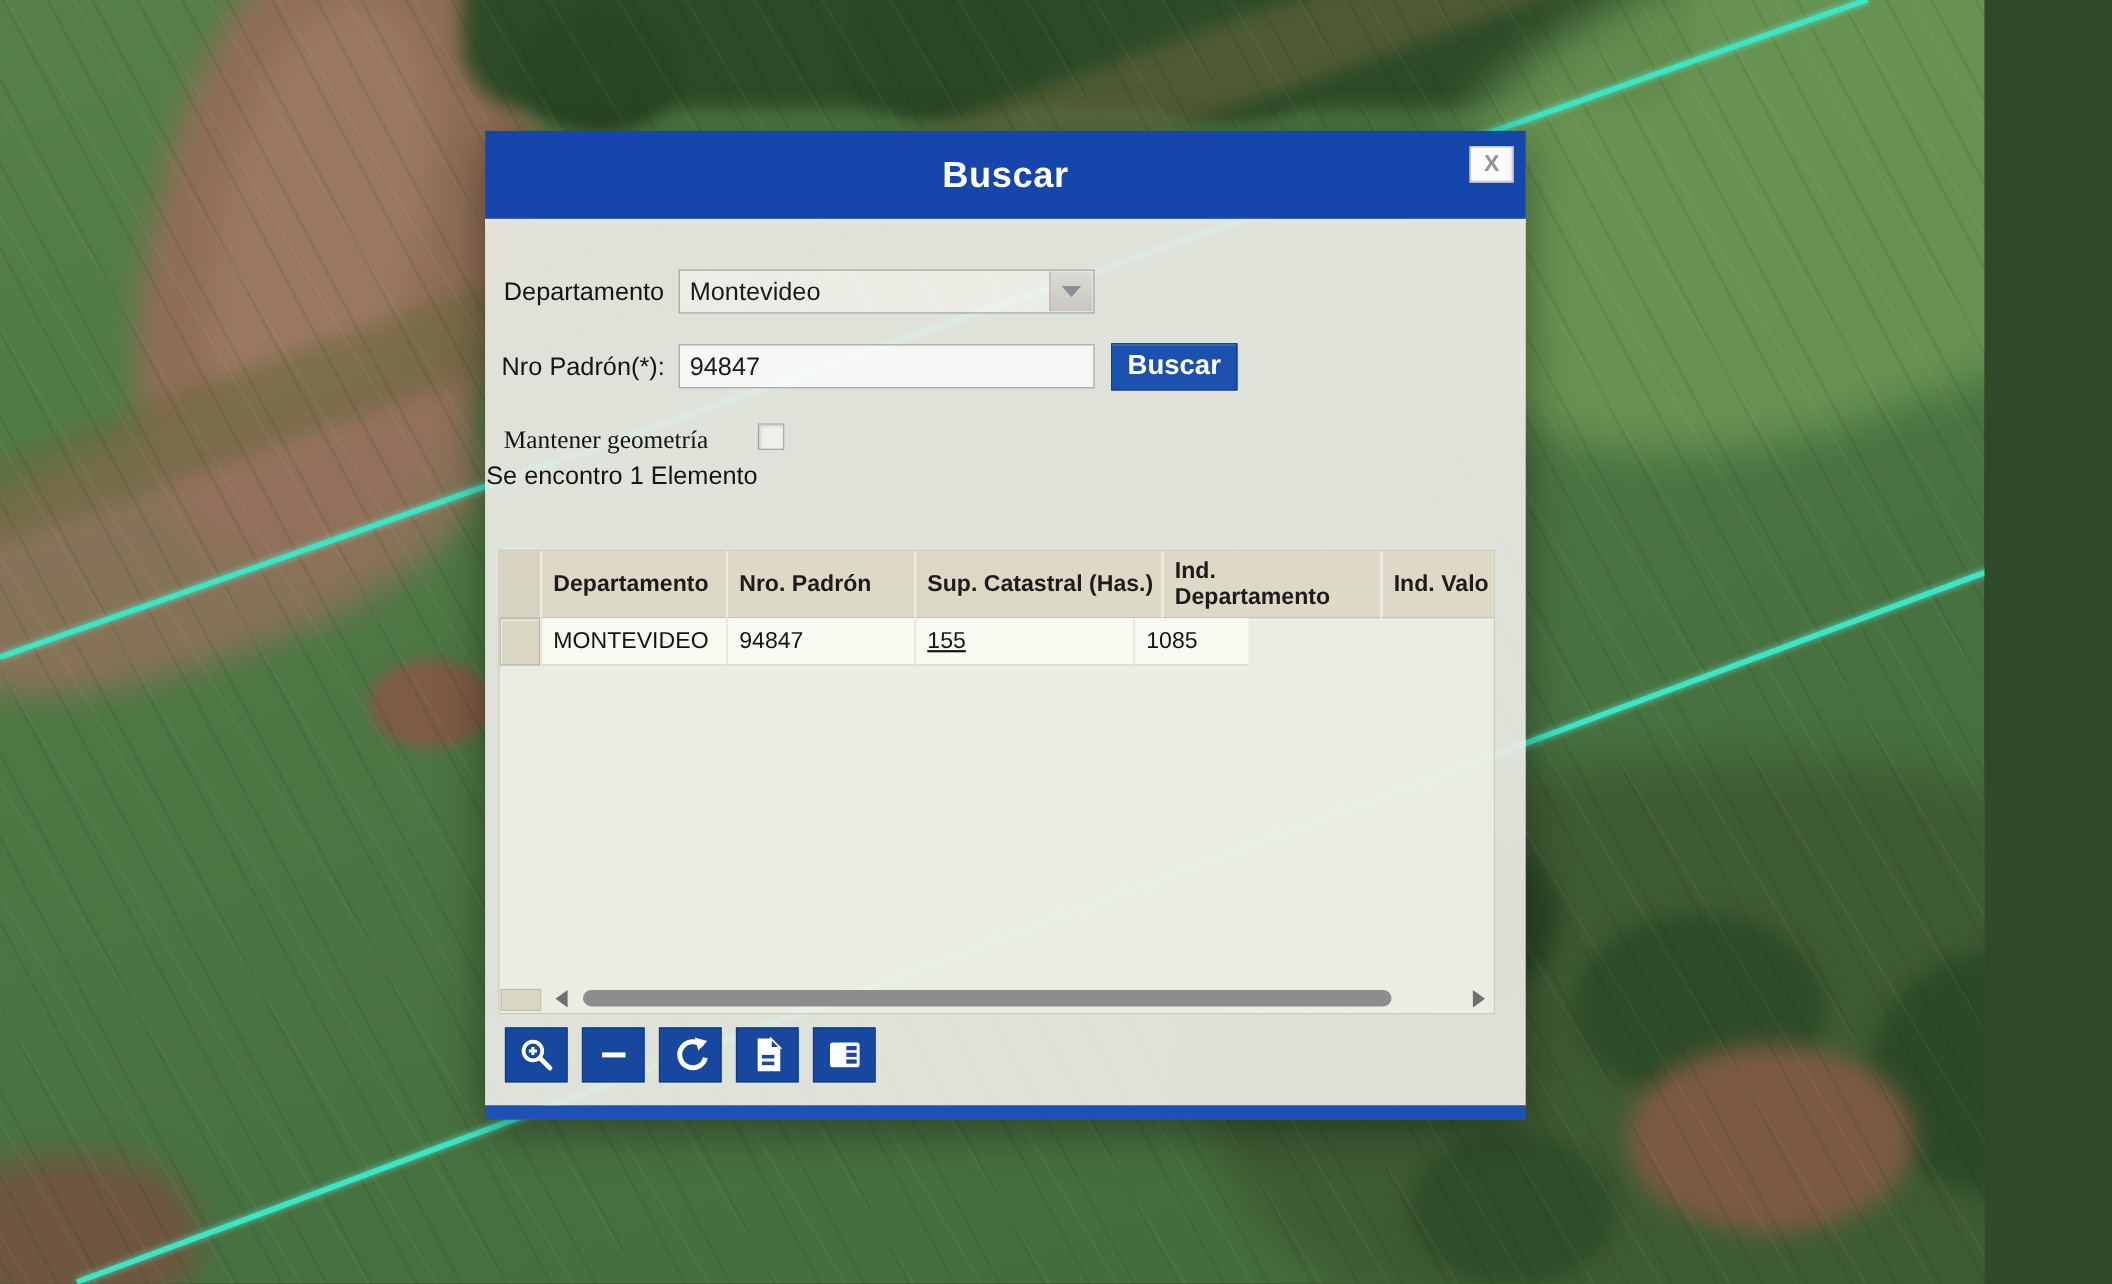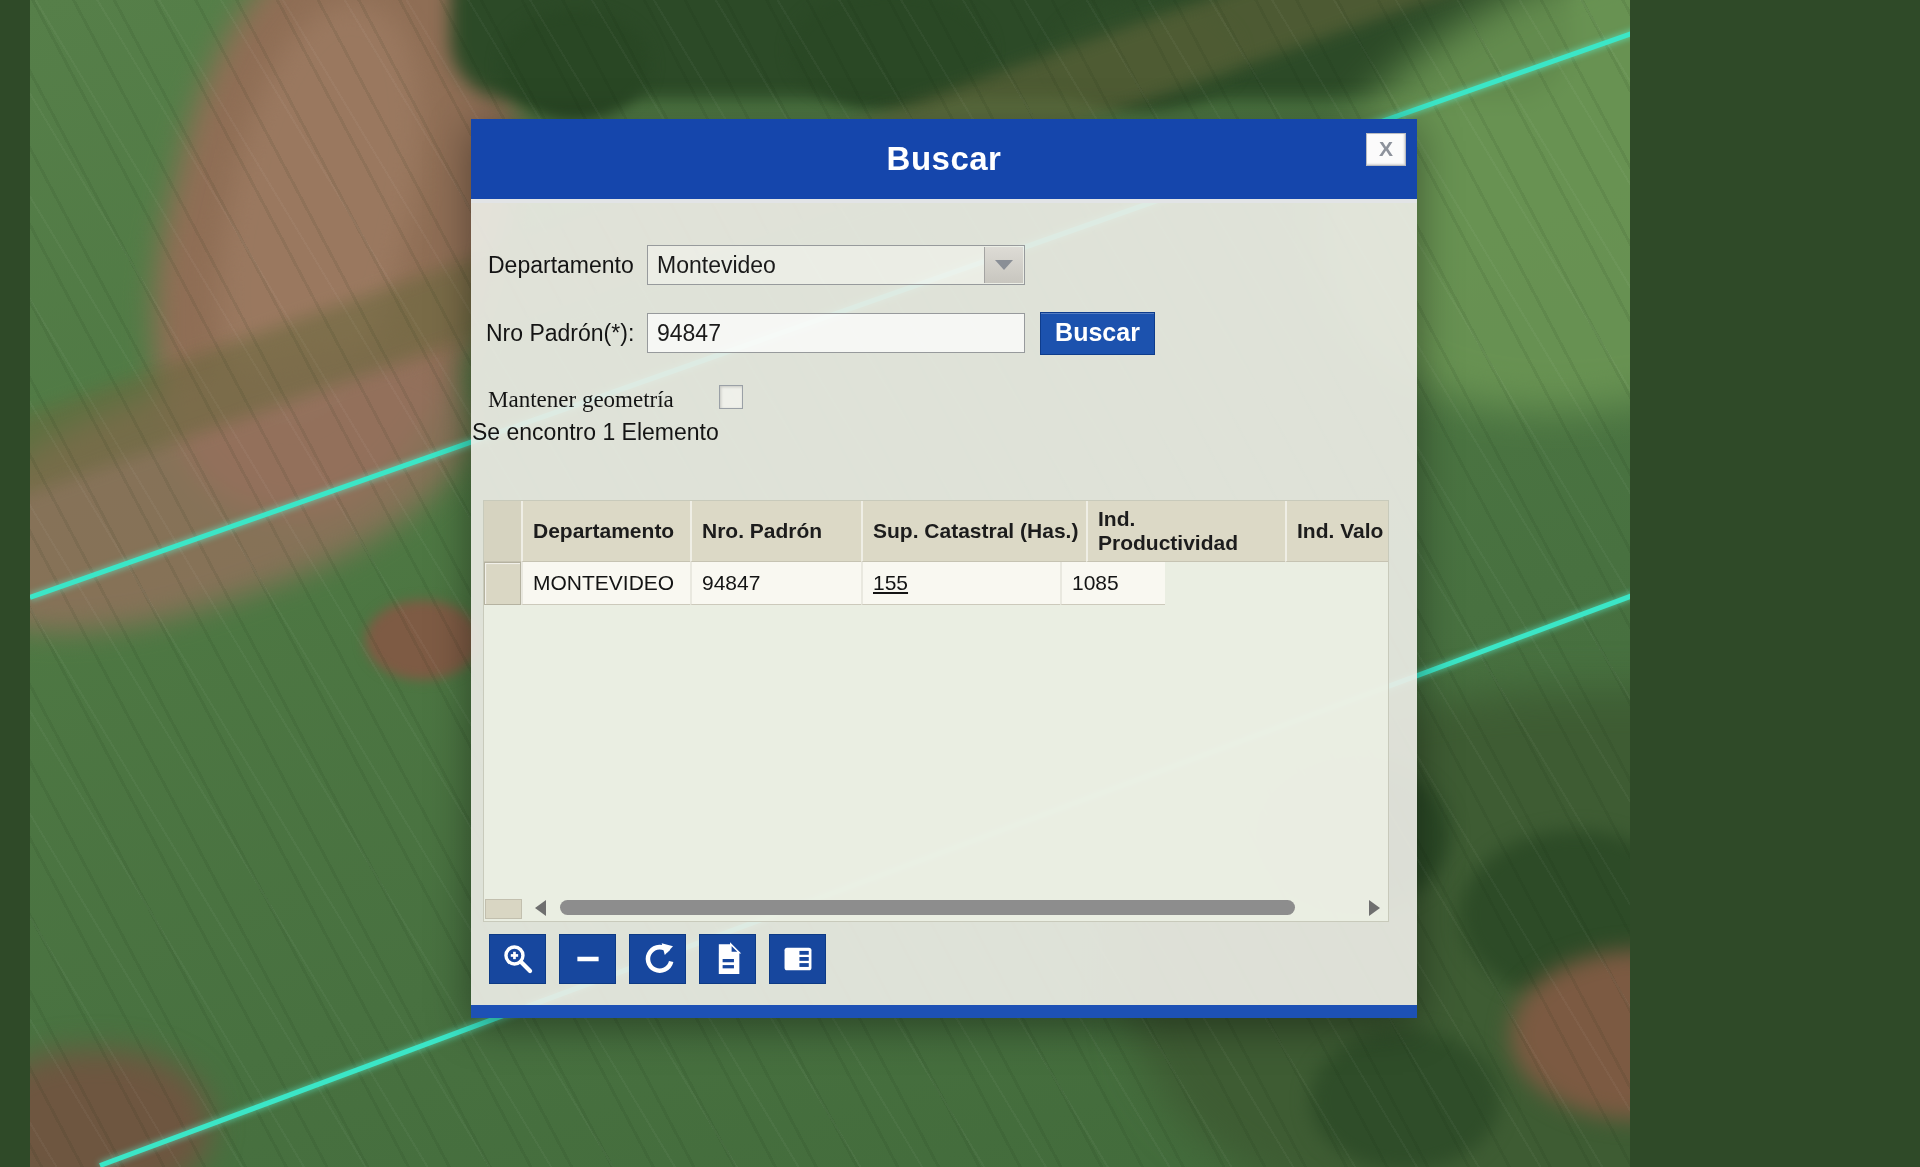--- a/index.html
+++ b/index.html
@@ -1,17 +1,17 @@
 <!DOCTYPE html>
 <html><head>
 <meta charset="utf-8">
 <style>
   html,body{margin:0;padding:0;background:#2f4a28;}
-  .stage{position:relative;width:1600px;height:1167px;overflow:hidden;
-         font-family:"Liberation Sans","DejaVu Sans",sans-serif;margin-left:30px;}
+  .stage{position:relative;width:1804px;height:1167px;overflow:hidden;
+         font-family:"Liberation Sans","DejaVu Sans",sans-serif;}
 
   
   .map{position:absolute;inset:0;
        background:linear-gradient(160deg,#567f49 0%,#4e7843 35%,#487140 65%,#416a3a 100%);}
   .map-tex{position:absolute;inset:-100px;
        background:
          repeating-linear-gradient(62deg,rgba(15,35,10,.08) 0 3px,transparent 3px 36px),
          repeating-linear-gradient(59deg,rgba(255,255,255,.035) 0 2px,transparent 2px 53px);}
   .patch{position:absolute;border-radius:45%;filter:blur(14px);}
   .parcel-line{position:absolute;height:5px;transform-origin:0 50%;
@@ -147,21 +147,21 @@
       <span class="lbl" style="left:17px;top:184px;font-family:Liberation Serif, serif;">Mantener geometría</span>
       <div class="checkbox" style="top:182px;"></div>
       <span class="lbl" style="left:1px;top:216px;">Se encontro 1 Elemento</span>
 
       <div class="grid" style="top:297px;">
         <div class="hrow">
           <div class="hcell first" style="width:37px;"></div>
           <div class="hcell" style="width:169px;">Departamento</div>
           <div class="hcell" style="width:171px;">Nro. Padrón</div>
           <div class="hcell" style="width:225px;">Sup. Catastral (Has.)</div>
-          <div class="hcell" style="width:199px;">Ind. Productividad</div>
+          <div class="hcell" style="width:199px;">Ind. Departamento</div>
           <div class="hcell" style="width:105px;">Ind. Valo</div>
         </div>
         <div class="drow">
           <div class="dcell first" style="width:37px;"></div>
           <div class="dcell" style="width:169px;">MONTEVIDEO</div>
           <div class="dcell" style="width:171px;">94847</div>
           <div class="dcell" style="width:199px;text-decoration:underline;">155</div>
           <div class="dcell" style="width:105px;">1085</div>
         </div>
         <div class="scrollrow">

